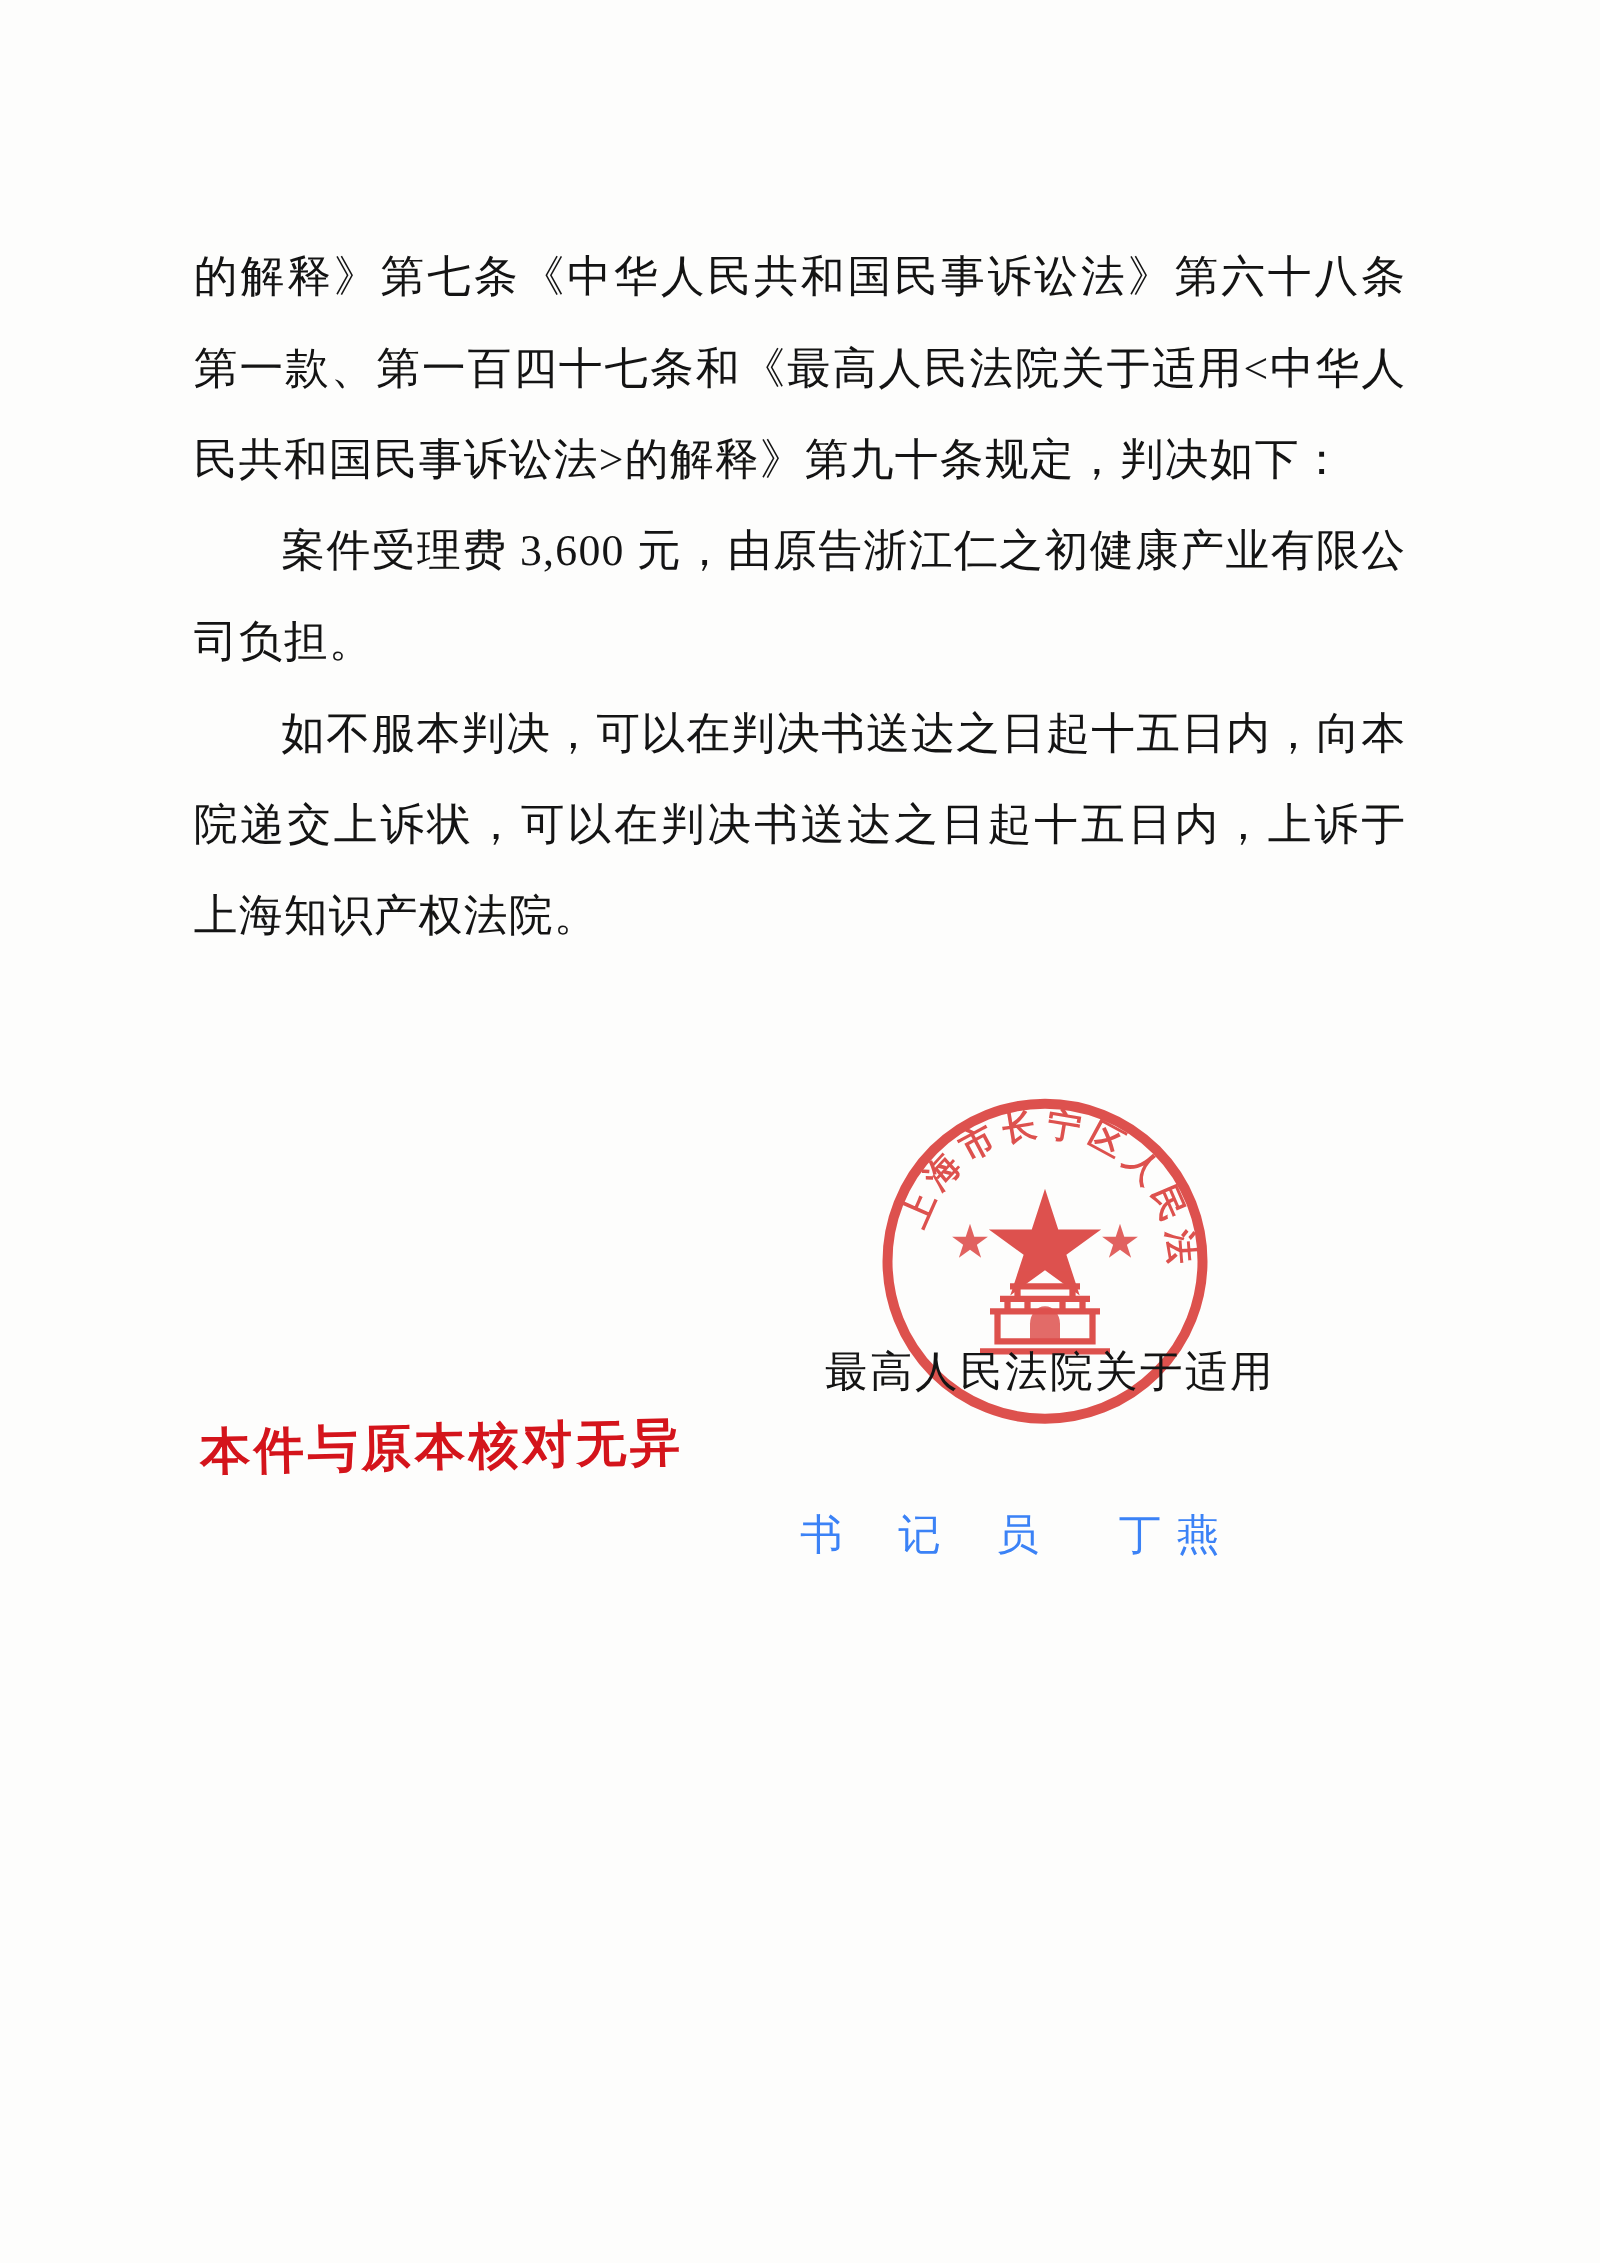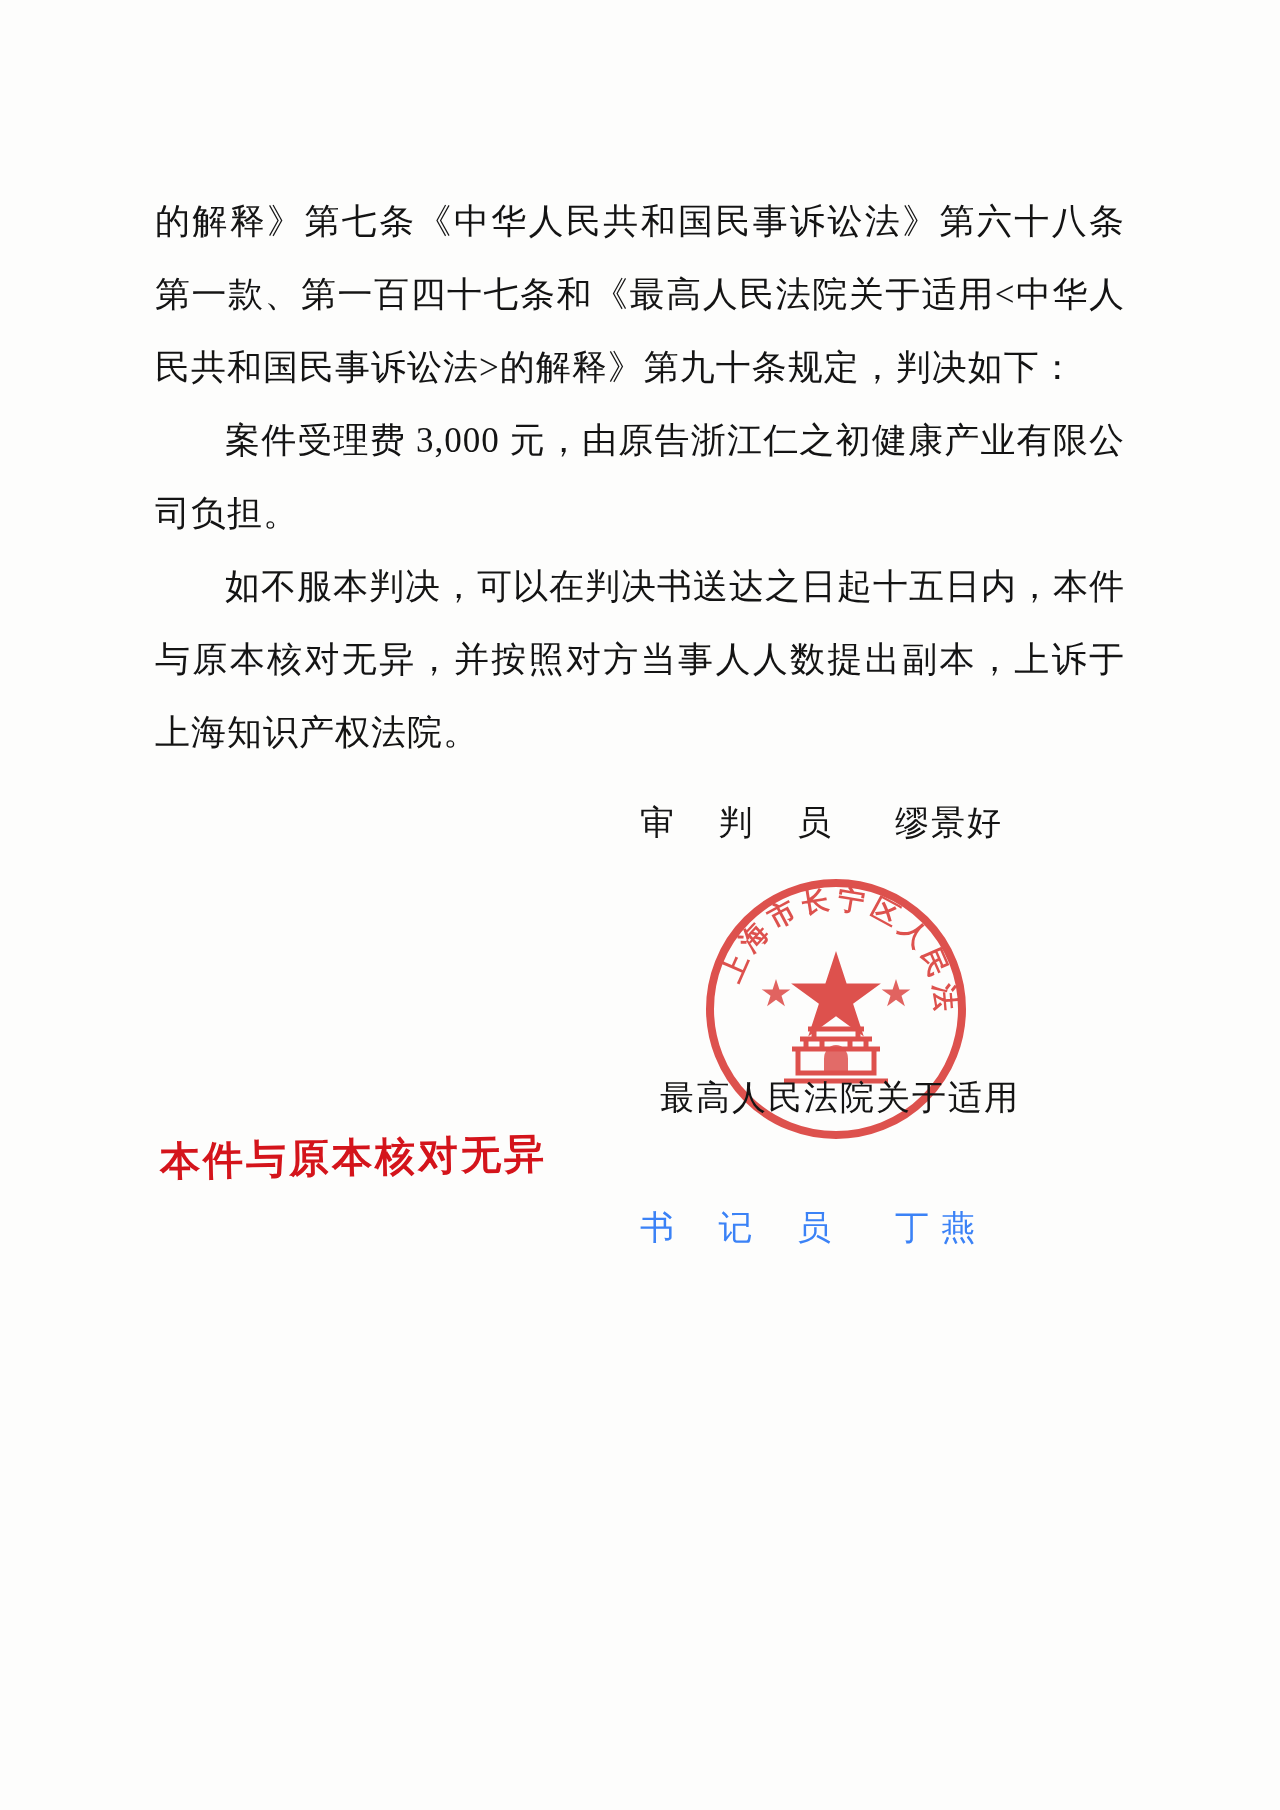--- a/index.html
+++ b/index.html
@@ -114,29 +114,24 @@
     color: #161616;
   }
 </style>
 </head>
 <body>
 
 <div class="page">
 
   <div class="body-text">
     <p class="para">的解释》第七条《中华人民共和国民事诉讼法》第六十八条第一款、第一百四十七条和《最高人民法院关于适用&lt;中华人民共和国民事诉讼法&gt;的解释》第九十条规定，判决如下：</p>
-    <p class="para indent">案件受理费 3,000 元，由原告浙江仁之初健康产业有限公司负担。</p>
-    <p class="para indent">如不服本判决，可以在判决书送达之日起十五日内，本件与原本核对无异，并按照对方当事人人数提出副本，上诉于上海知识产权法院。</p>
+    <p class="para indent">案件受理费 3,600 元，由原告浙江仁之初健康产业有限公司负担。</p>
+    <p class="para indent">如不服本判决，可以在判决书送达之日起十五日内，向本院递交上诉状，可以在判决书送达之日起十五日内，上诉于上海知识产权法院。</p>
   </div>
 
-  <div class="sign-block">
-    <div class="sign-line">
-      <span class="sign-role">审 判 员</span><span class="sign-name">缪景好</span>
-    </div>
-  </div>
 
   <div class="seal">
     <svg width="272" height="272" viewBox="0 0 272 272" xmlns="http://www.w3.org/2000/svg">
       <defs>
         <path id="sealArc" d="M 136,136 m 0,-104 a 104,104 0 1,1 -0.1,0" fill="none"></path>
         <path id="sealTextPath" d="M 36,136 a 100,100 0 1,1 200,0" fill="none"></path>
       </defs>
       <g opacity="0.88">
         <circle cx="136" cy="136" r="126" fill="none" stroke="#d93a36" stroke-width="8"></circle>
 

